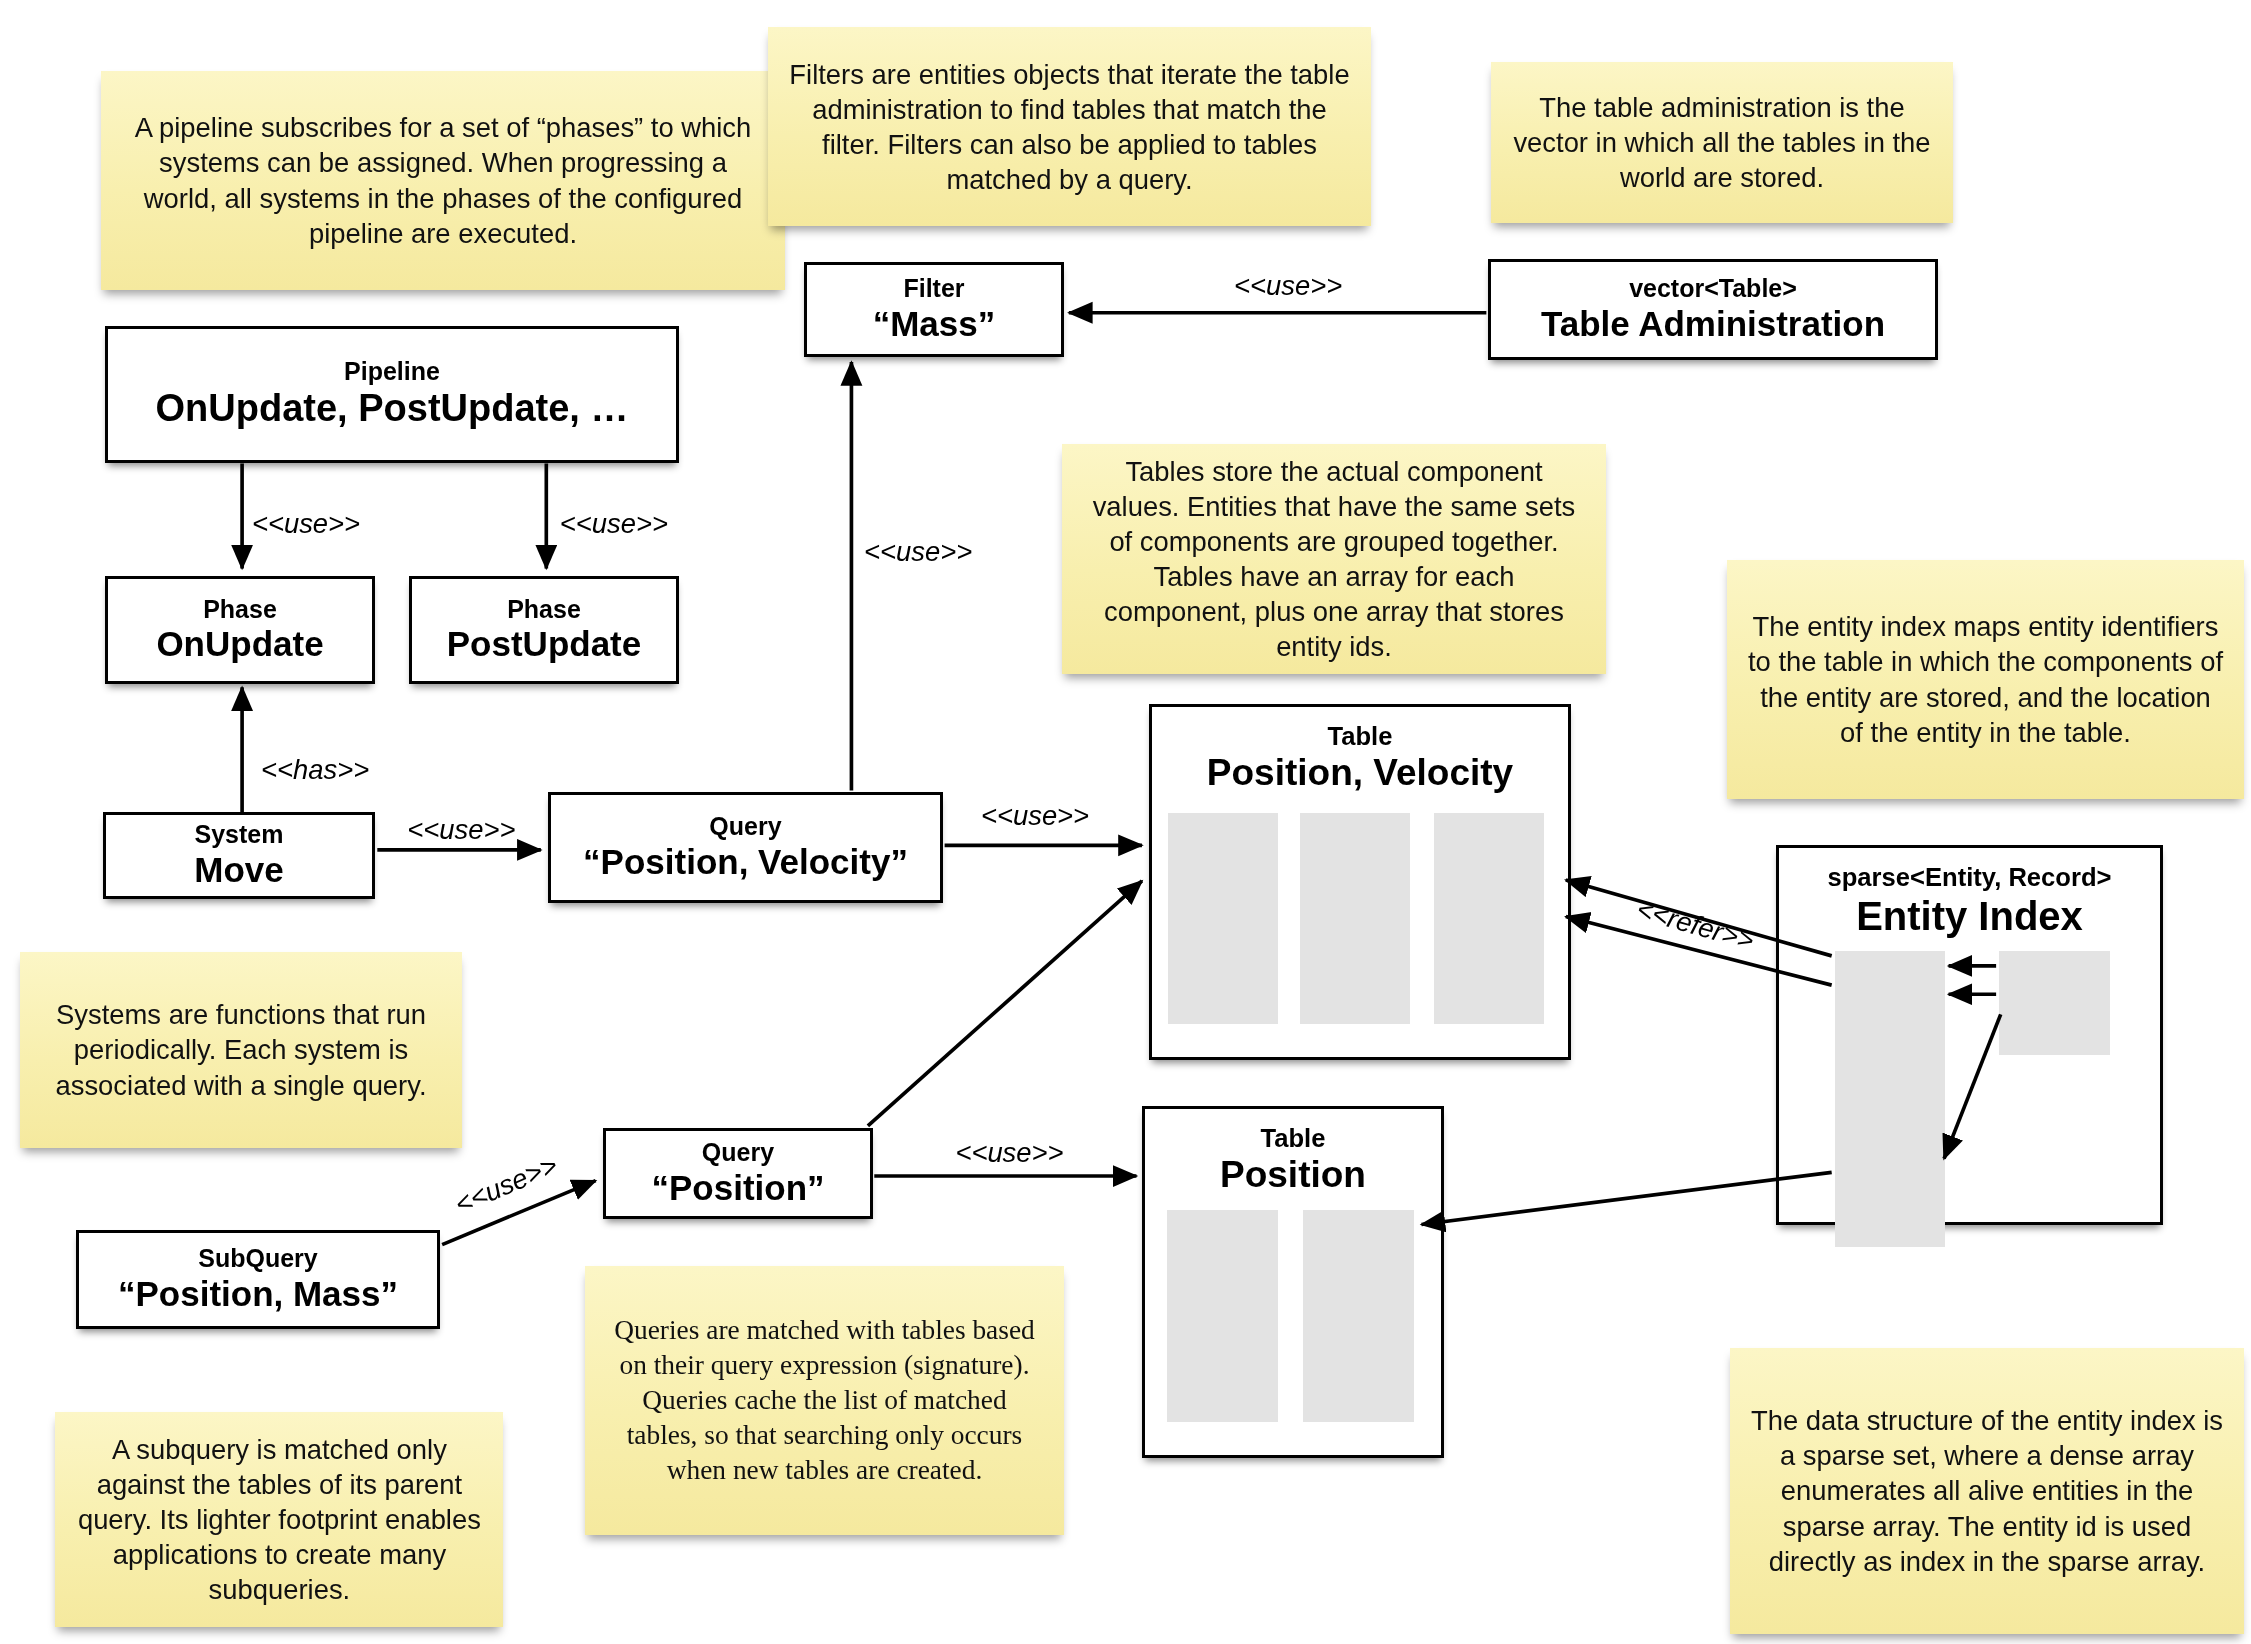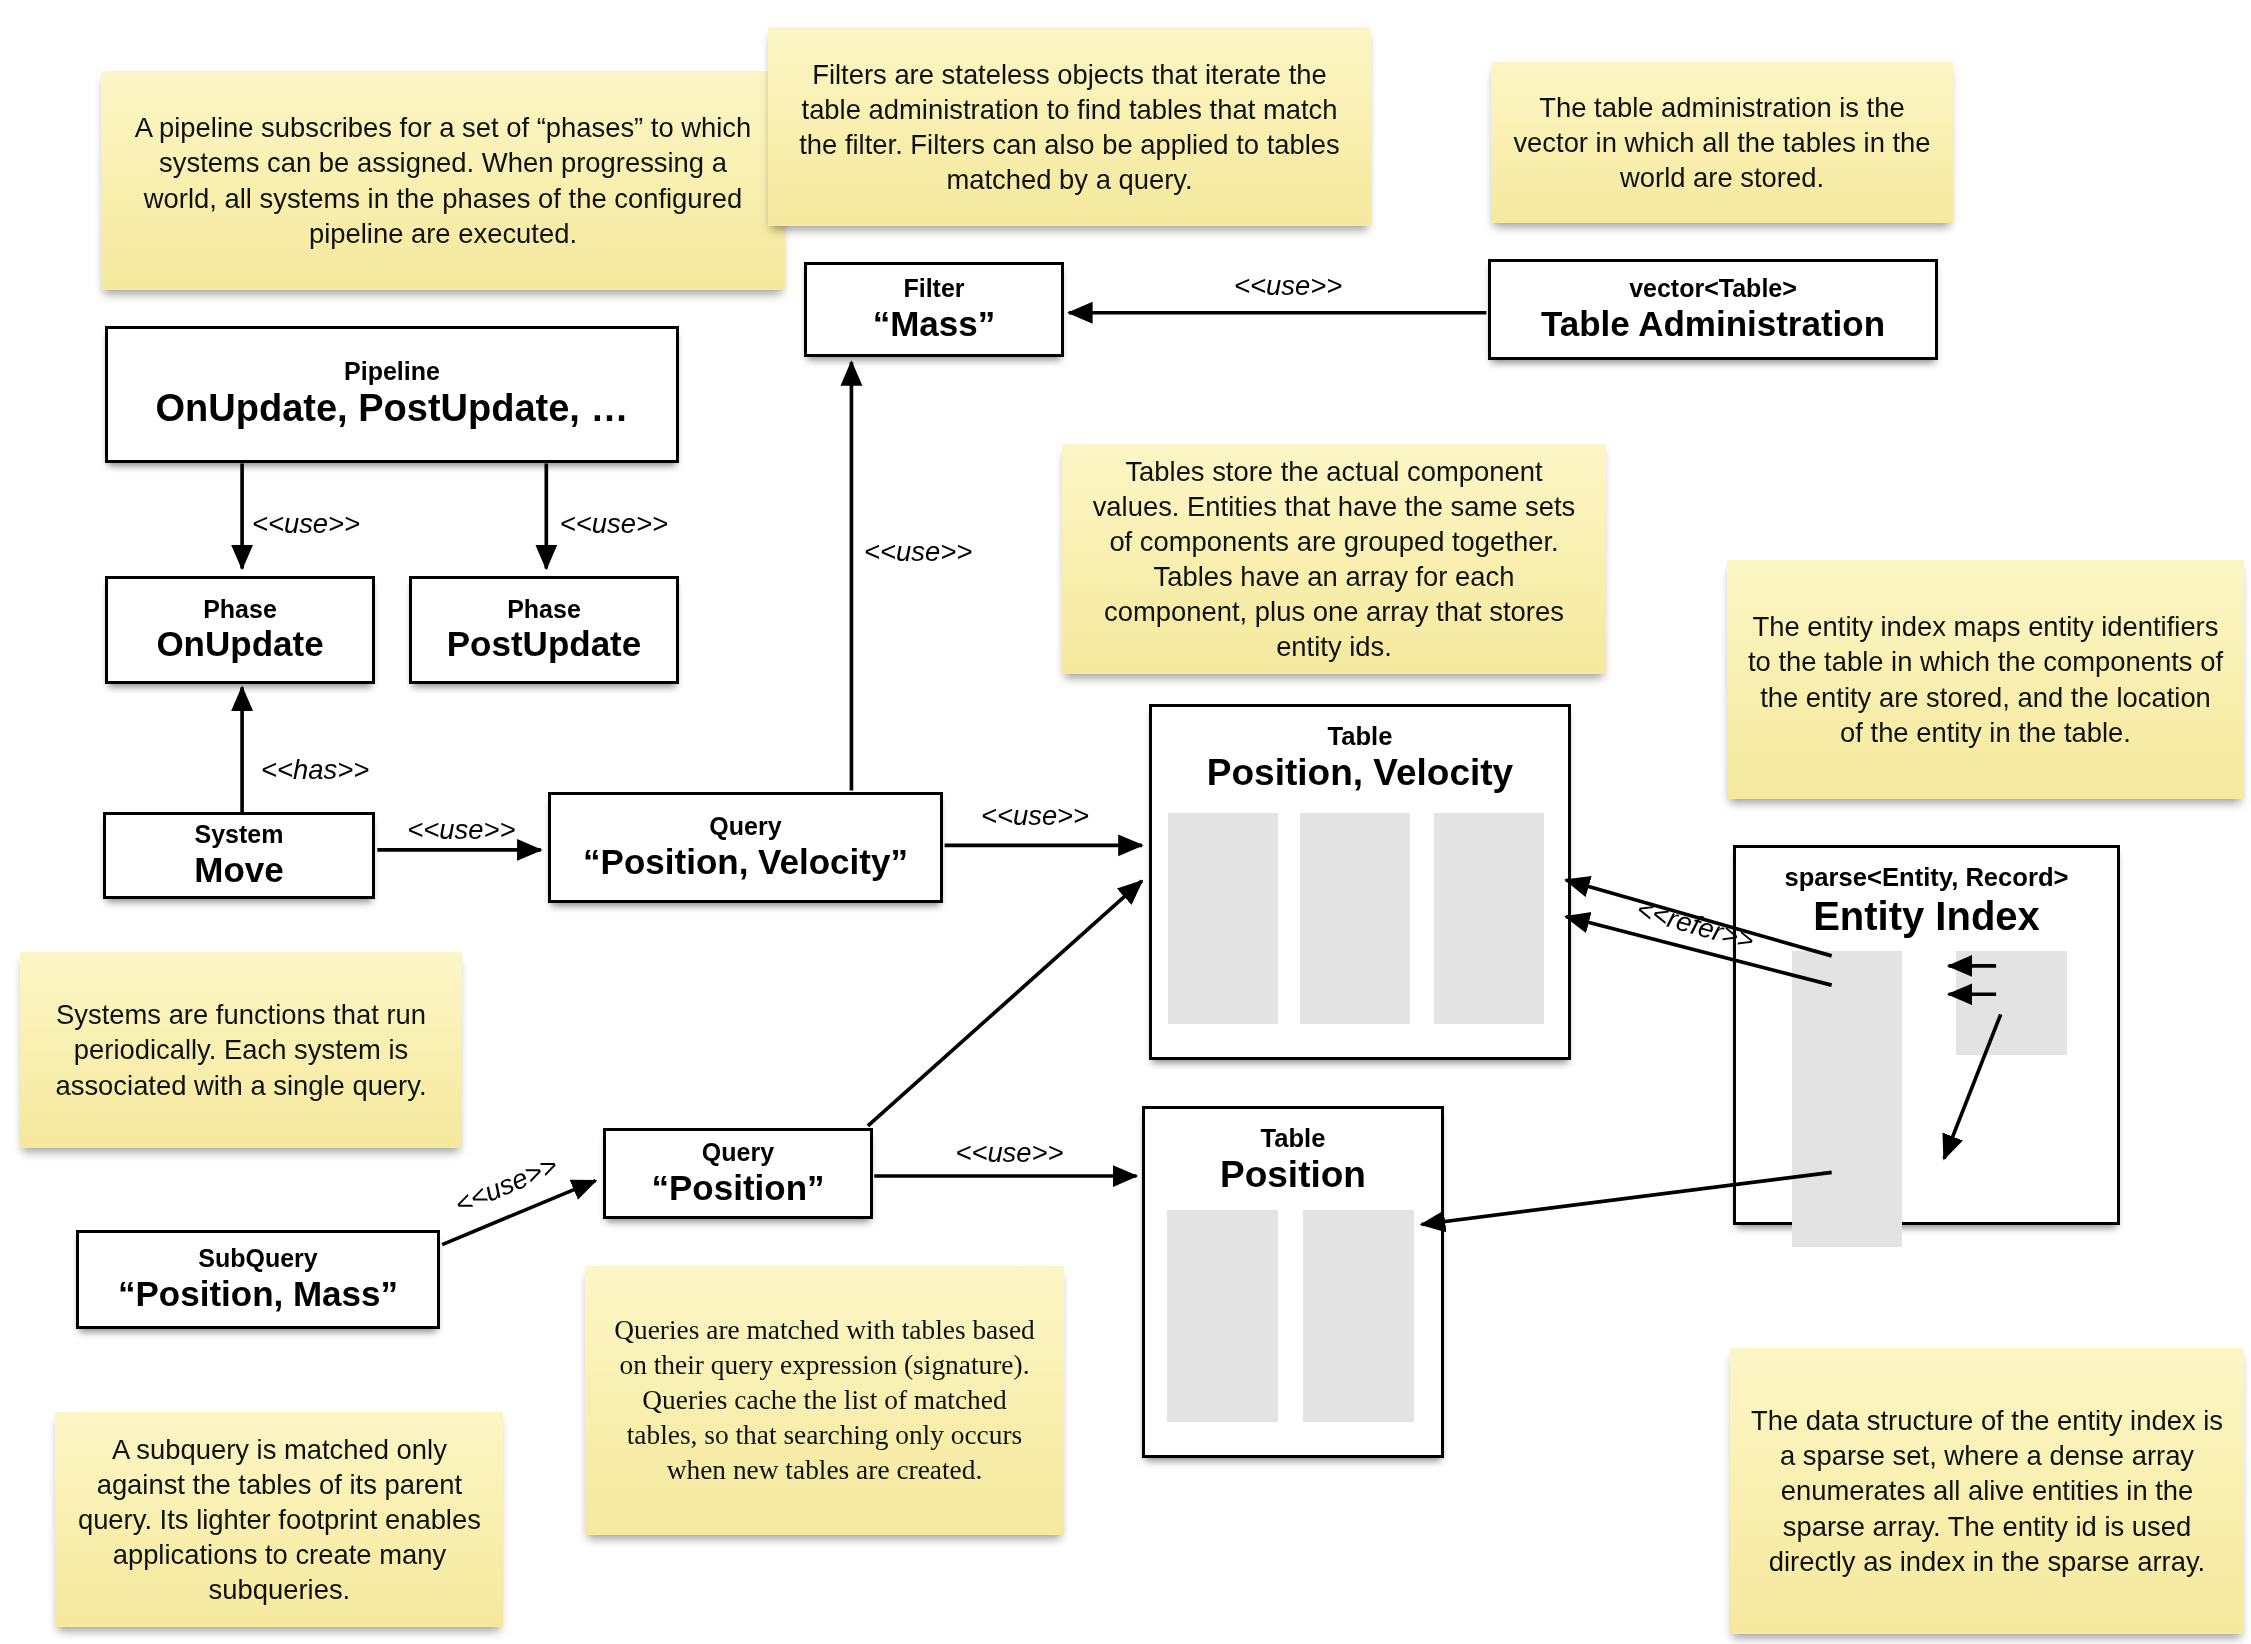--- a/index.html
+++ b/index.html
@@ -30,21 +30,21 @@
   svg.overlay{position:absolute;left:0;top:0;pointer-events:none;}
   .edge{stroke:#000;stroke-width:4;fill:none;}
   .edge-label{font-size:30px;font-style:italic;fill:#000;text-anchor:middle;}
 </style>
 </head>
 <body>
 
 <div id="canvas">
 
   <div class="note" style="left:101px;top:71px;width:684px;height:219px;">A pipeline subscribes for a set of “phases” to which systems can be assigned. When progressing a world, all systems in the phases of the configured pipeline are executed.</div>
-  <div class="note" style="left:768px;top:27.4px;width:603px;height:199px;">Filters are stateless objects that iterate the table administration to find tables that match the filter. Filters can also be applied to tables matched by a query.</div>
+  <div class="note" style="left:768px;top:27.4px;width:603px;height:199px;">Filters are entities objects that iterate the table administration to find tables that match the filter. Filters can also be applied to tables matched by a query.</div>
   <div class="note" style="left:1491px;top:62px;width:462px;height:161px;">The table administration is the vector in which all the tables in the world are stored.</div>
   <div class="note" style="left:1062px;top:444px;width:544px;height:230px;">Tables store the actual component values. Entities that have the same sets of components are grouped together. Tables have an array for each component, plus one array that stores entity ids.</div>
   <div class="note" style="left:1727px;top:560px;width:517px;height:239px;">The entity index maps entity identifiers to the table in which the components of the entity are stored, and the location of the entity in the table.</div>
   <div class="note" style="left:20px;top:952px;width:442px;height:196px;">Systems are functions that run periodically. Each system is associated with a single query.</div>
   <div class="note" style="left:585px;top:1266px;width:479px;height:269px;font-family:Liberation Serif, serif;">Queries are matched with tables based on their query expression (signature). Queries cache the list of matched tables, so that searching only occurs when new tables are created.</div>
   <div class="note" style="left:27.4px;top:1412px;width:448px;height:215px;margin-left:28px;">A subquery is matched only against the tables of its parent query. Its lighter footprint enables applications to create many subqueries.</div>
   <div class="note" style="left:1730px;top:1348px;width:514px;height:286px;">The data structure of the entity index is a sparse set, where a dense array enumerates all alive entities in the sparse array. The entity id is used directly as index in the sparse array.</div>
 
   <div class="node" style="left:105px;top:326px;width:574px;height:137px;">
     <div class="title">Pipeline</div>
@@ -99,21 +99,21 @@
     <div class="arr" style="left:282px;top:106px;width:110px;height:211px;"></div>
   </div>
 
   <div class="node tall" style="left:1142px;top:1106px;width:302px;height:352px;">
     <div class="title">Table</div>
     <div class="name">Position</div>
     <div class="arr" style="left:22px;top:101px;width:111px;height:212px;"></div>
     <div class="arr" style="left:158px;top:101px;width:111px;height:212px;"></div>
   </div>
 
-  <div class="node tall" style="left:1733px;top:845px;width:387px;height:380px;">
+  <div class="node tall" style="left:1776px;top:845px;width:387px;height:380px;">
     <div class="title">sparse&lt;Entity, Record&gt;</div>
     <div class="name bigname">Entity Index</div>
     <div class="arr" style="left:56px;top:103px;width:110px;height:296px;"></div>
     <div class="arr" style="left:220px;top:103px;width:111px;height:104px;"></div>
   </div>
 
   <svg class="overlay" width="2251" height="1645" viewBox="0 0 2464 1800">
     <defs>
       <marker id="ah" markerUnits="userSpaceOnUse" markerWidth="30" markerHeight="26" refX="26" refY="12" orient="auto">
         <polygon points="0 0, 28 12, 0 24" fill="#000"></polygon>

